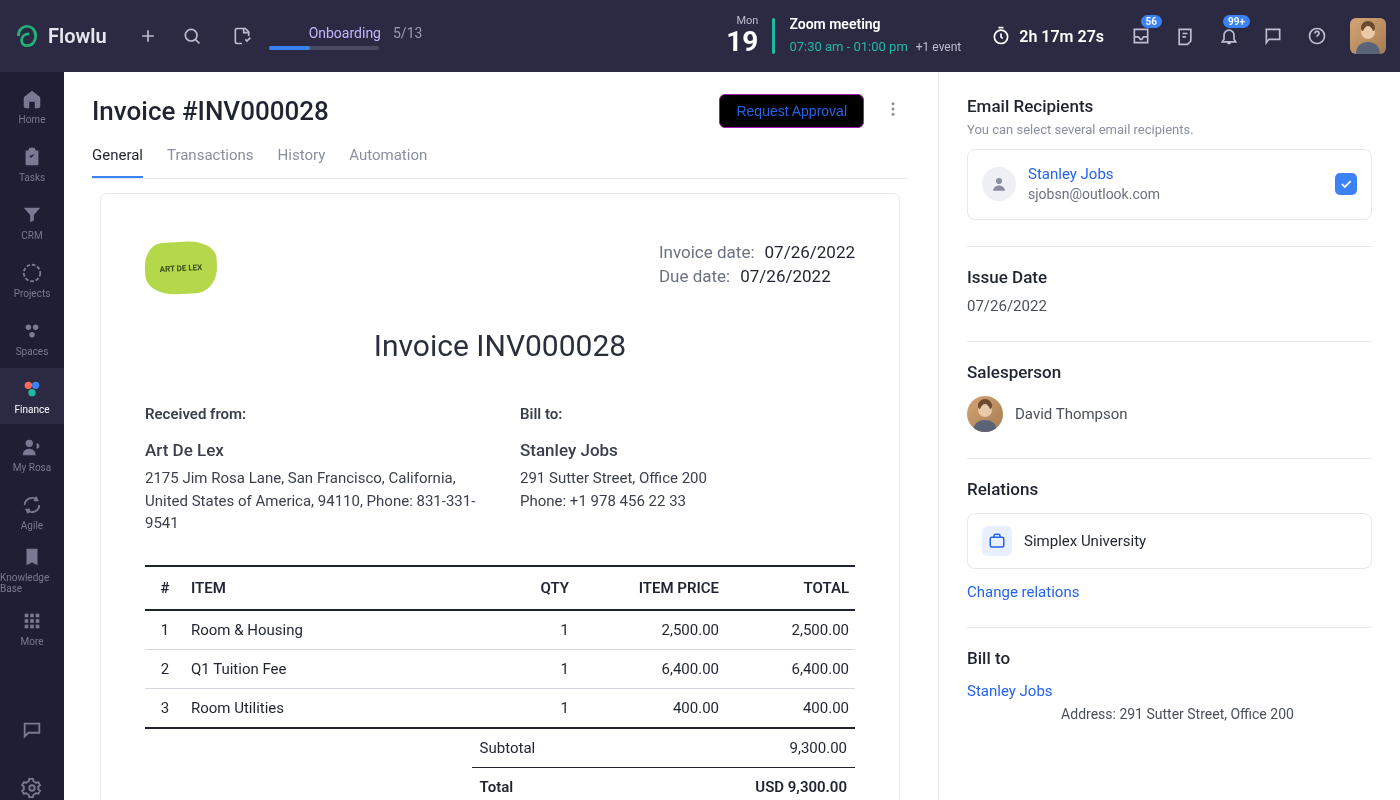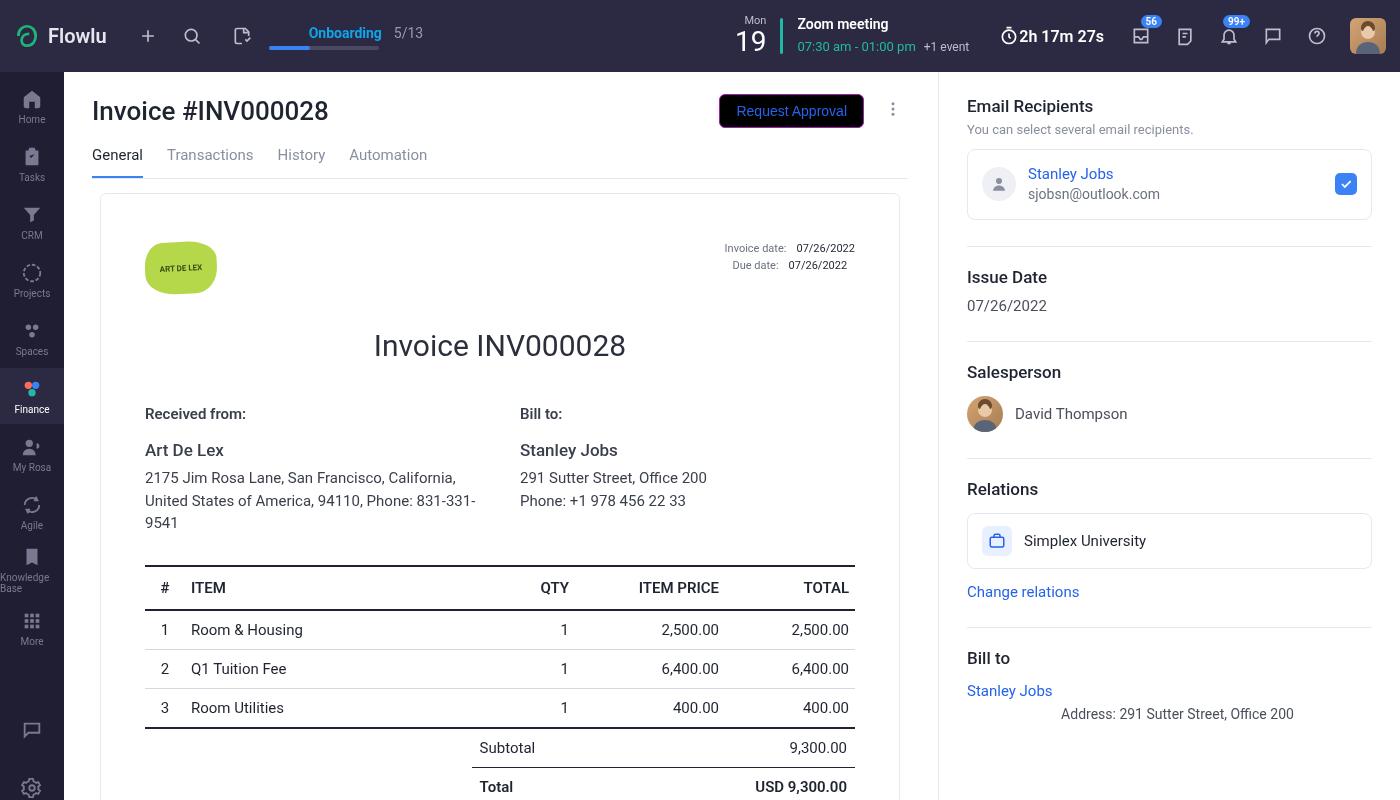--- a/index.html
+++ b/index.html
@@ -4,34 +4,34 @@
 <style>
 * { box-sizing: border-box; margin: 0; padding: 0; }
 body { font-family: -apple-system, BlinkMacSystemFont, "Segoe UI", Roboto, sans-serif; background: #f5f6f8; color: #1f2430; width: 1400px; height: 800px; overflow: hidden; }
 .topbar { height: 72px; background: #2b2a42; display: flex; align-items: center; padding: 0 14px; color: #e6e6ef; gap: 10px; }
 .logo { display: flex; align-items: center; gap: 8px; font-size: 20px; font-weight: 600; margin-right: 14px; }
 .logo svg { width: 26px; height: 26px; }
 .icon-btn { width: 34px; height: 34px; display: flex; align-items: center; justify-content: center; border-radius: 6px; color: #bdbcd0; cursor: pointer; }
 .icon-btn svg { width: 20px; height: 20px; }
 .onboarding { display: flex; align-items: center; gap: 10px; margin-left: 6px; }
 .onboarding-text { display: flex; flex-direction: column; gap: 4px; }
-.onboarding-title { font-size: 14px; font-weight: 700; color: #0ea5e9; padding-left: 40px; }
+.onboarding-title { font-size: 14px; font-weight: 400; color: #c4b5fd; padding-left: 40px; }
 .onboarding-count { font-size: 14px; color: #9a99b0; margin-left: 12px; }
 .onboarding-bar { width: 110px; height: 4px; background: #4a4964; border-radius: 2px; position: relative; }
 .onboarding-bar::after { content: ""; position: absolute; left: 0; top: 0; height: 100%; width: 38%; background: #3b82f6; border-radius: 2px; }
 .date-block { margin-left: auto; display: flex; align-items: center; gap: 14px; }
 .date-col { text-align: right; line-height: 1; }
 .date-dow { font-size: 11px; color: #bdbcd0; }
-.date-day { font-size: 28px; font-weight: 400; color: #fff; margin-top: 2px; }
+.date-day { font-size: 28px; font-weight: 700; color: #fff; margin-top: 2px; }
 .vbar { width: 3px; height: 36px; background: #22b8a6; border-radius: 2px; }
 .event-col { line-height: 1.4; }
 .event-title { font-size: 14px; font-weight: 600; color: #fff; }
 .event-time { font-size: 13px; color: #22b8a6; }
 .event-more { font-size: 12px; color: #bdbcd0; margin-left: 8px; }
-.timer { display: flex; align-items: center; gap: 0; font-size: 16px; font-weight: 600; color: #fff; margin-left: 20px; margin-right: 10px; }
+.timer { display: flex; align-items: center; gap: 8px; font-size: 16px; font-weight: 600; color: #fff; margin-left: 20px; margin-right: 10px; }
 .badge { position: absolute; top: -4px; right: -4px; background: #3b82f6; color: #fff; font-size: 10px; font-weight: 600; padding: 1px 5px; border-radius: 8px; }
 .icon-wrap { position: relative; }
 .avatar { width: 36px; height: 36px; border-radius: 6px; background: linear-gradient(135deg,#d4a574,#a67c52); margin-left: 6px; overflow: hidden; }
 .avatar svg { width: 100%; height: 100%; }
 
 .layout { display: flex; height: calc(800px - 56px); }
 .sidenav { width: 64px; background: #1f1e33; display: flex; flex-direction: column; align-items: center; padding-top: 6px; gap: 2px; }
 .nav-item { width: 64px; height: 56px; display: flex; flex-direction: column; align-items: center; justify-content: center; gap: 4px; color: #7a7991; font-size: 10px; cursor: pointer; }
 .nav-item.active { background: #2b2a42; color: #fff; }
 .nav-item svg { width: 22px; height: 22px; }
@@ -46,21 +46,21 @@
 .btn-outline { border: 1px solid #a21caf; color: #2563eb; background: #000000; padding: 8px 16px; border-radius: 6px; font-size: 14px; cursor: pointer; }
 .more-btn { color: #8a8fa0; padding: 6px; cursor: pointer; }
 
 .tabs { display: flex; gap: 24px; border-bottom: 1px solid #e6e8ee; }
 .tab { font-size: 15px; color: #8a8fa0; padding: 6px 0 12px; cursor: pointer; border-bottom: 2px solid transparent; }
 .tab.active { color: #1f2430; border-bottom-color: #3b82f6; }
 
 .invoice-card { margin: 14px auto 0; max-width: 800px; border: 1px solid #e6e8ee; border-radius: 6px; background: #fff; padding: 48px 44px 20px; }
 .inv-top { display: flex; justify-content: space-between; align-items: flex-start; }
 .company-logo { width: 72px; height: 52px; background: #b5d84a; border-radius: 18px 28px 22px 30px / 24px 18px 26px 20px; display: flex; align-items: center; justify-content: center; font-size: 8px; font-weight: 700; color: #3a4a1a; text-align: center; transform: rotate(-3deg); }
-.inv-dates { text-align: center; font-size: 11px; color: #4a4f5c; }
+.inv-dates { text-align: left; font-size: 17px; color: #4a4f5c; }
 .inv-dates .lbl { color: #6b7180; }
 .inv-dates .val { margin-left: 10px; color: #1f2430; }
 .inv-dates > div { margin-bottom: 4px; }
 .inv-big { text-align: center; font-size: 30px; color: #2a2f3c; margin: 34px 0 40px; }
 .parties { display: flex; gap: 40px; margin-bottom: 30px; }
 .party { flex: 1; font-size: 15px; color: #3a3f4c; line-height: 1.5; }
 .party .head { font-weight: 600; margin-bottom: 12px; }
 .party .name { font-weight: 500; font-size: 17px; margin-bottom: 4px; }
 
 .inv-table { width: 100%; border-collapse: collapse; font-size: 15px; }

